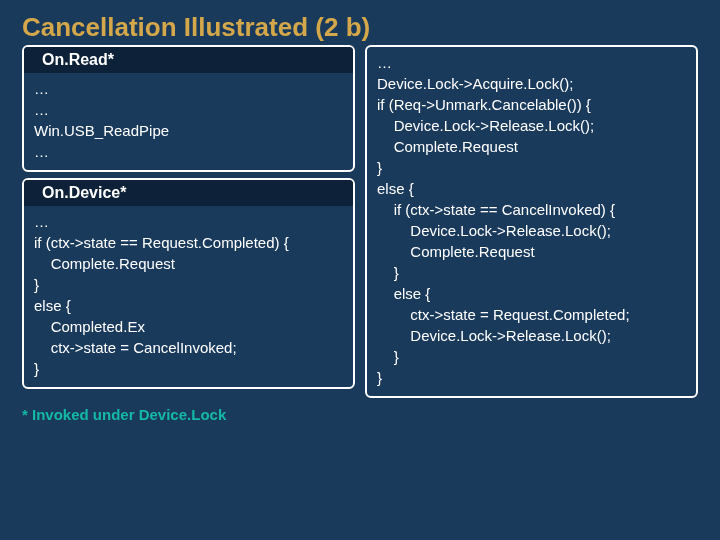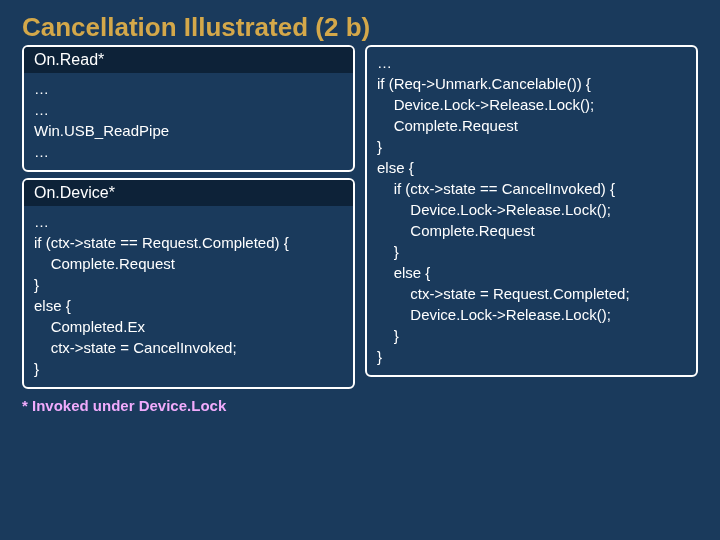--- a/index.html
+++ b/index.html
@@ -24,35 +24,35 @@
   }
   .col { flex: 1; display: flex; flex-direction: column; gap: 6px; }
   .panel {
     border: 2px solid #fff;
     border-radius: 6px;
     background: #1a3a5c;
   }
   .panel-header {
     background: #0d2238;
     color: #fff;
-    font-weight: normal;
+    font-weight: bold;
     font-size: 16px;
-    padding: 4px 10px;
+    padding: 4px 18px;
     border-top-left-radius: 4px;
     border-top-right-radius: 4px;
   }
   .panel-body {
     padding: 5px 10px 8px 10px;
     font-size: 15px;
     line-height: 1.4;
     color: #fff;
   }
   .panel-body .line { white-space: pre; }
   .footnote {
-    color: #f0abfc;
+    color: #14b8a6;
     font-size: 15px;
     font-weight: bold;
     margin-top: 8px;
   }
 </style>
 </head>
 <body>
 
 <div class="title">Cancellation Illustrated (2 b)</div>
 
@@ -82,20 +82,21 @@
         <div class="line">}</div>
       </div>
     </div>
 
   </div>
 
   <div class="col">
     <div class="panel">
       <div class="panel-body">
         <div class="line">…</div>
+        <div class="line">Device.Lock-&gt;Acquire.Lock();</div>
         <div class="line">if (Req-&gt;Unmark.Cancelable()) {</div>
         <div class="line">    Device.Lock-&gt;Release.Lock();</div>
         <div class="line">    Complete.Request</div>
         <div class="line">}</div>
         <div class="line">else {</div>
         <div class="line">    if (ctx-&gt;state == CancelInvoked) {</div>
         <div class="line">        Device.Lock-&gt;Release.Lock();</div>
         <div class="line">        Complete.Request</div>
         <div class="line">    }</div>
         <div class="line">    else {</div>

